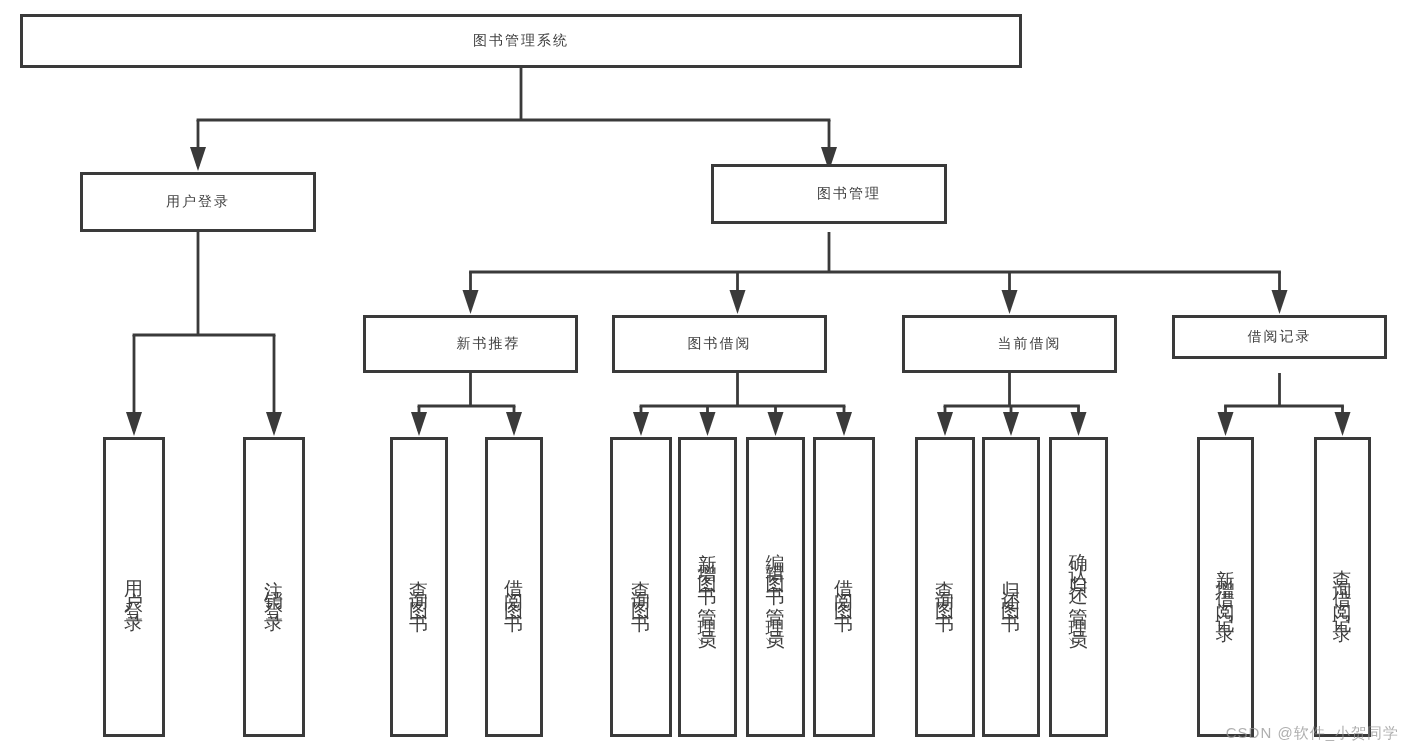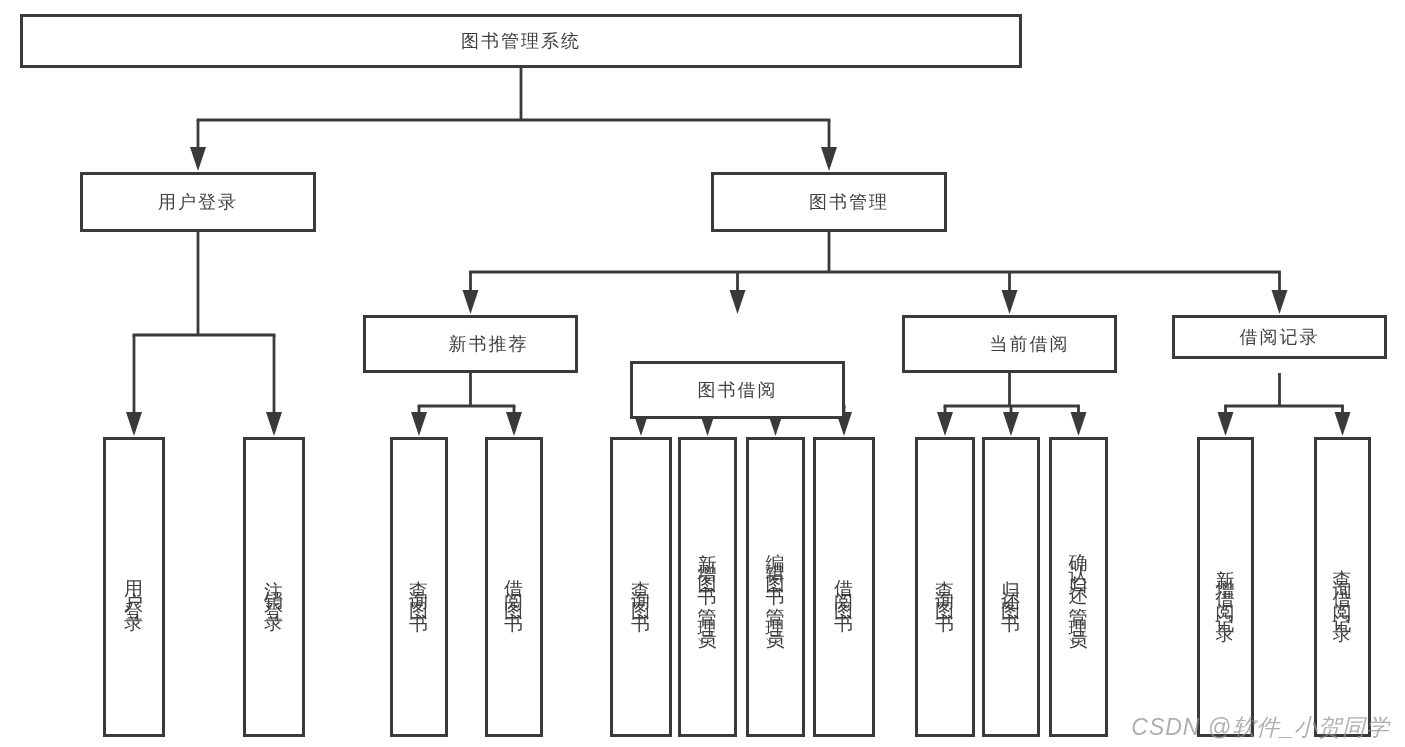--- a/index.html
+++ b/index.html
@@ -18,42 +18,41 @@
   }
   .node {
     position: absolute;
     box-sizing: border-box;
     border: 3px solid #3a3a3a;
     background: #ffffff;
     display: flex;
     align-items: center;
     justify-content: center;
     color: #3f3f3f;
-    font-size: 18px;
+    font-size: 14px;
     letter-spacing: 2px;
     text-align: center;
     z-index: 2;
   }
   .node.v {
     writing-mode: vertical-rl;
     text-orientation: mixed;
     letter-spacing: 11px;
     font-size: 19px;
     line-height: 1;
   }
   .watermark {
     position: absolute;
-    right: 15px;
+    right: 6px;
     bottom: 4px;
-    font-size: 23px;
+    font-size: 15px;
     letter-spacing: 1px;
     color: rgba(148, 148, 148, 0.75);
     z-index: 5;
     white-space: nowrap;
-    font-style: italic;
   }
 </style>
 </head>
 <body>
 
 <div id="stage">
   <svg id="connectors" width="1405" height="747">
       <line x1="521" y1="68" x2="521" y2="120" stroke="#3a3a3a" stroke-width="2.8"></line>
       <line x1="196.6" y1="120" x2="830.4" y2="120" stroke="#3a3a3a" stroke-width="2.8"></line>
       <line x1="198" y1="120" x2="198" y2="166" stroke="#3a3a3a" stroke-width="2.8"></line>
@@ -107,27 +106,27 @@
       <line x1="1342.5" y1="406" x2="1342.5" y2="431" stroke="#3a3a3a" stroke-width="2.8"></line>
       <polygon points="1334.5,412 1350.5,412 1342.5,436" fill="#3a3a3a"></polygon>
     </svg>
   <div class="watermark">CSDN @软件_小贺同学</div>
 <div class="node" style="left: 20px; top: 14px; width: 1002px; height: 54px;">
       <span>图书管理系统</span>
     </div>
     <div class="node" style="left: 80px; top: 172px; width: 236px; height: 60px;">
       <span>用户登录</span>
     </div>
-    <div class="node" style="left: 711px; top: 172px; width: 236px; height: 60px; padding-left: 40px;">
+    <div class="node" style="left: 711px; top: 164px; width: 236px; height: 60px; padding-left: 40px;">
       <span>图书管理</span>
     </div>
     <div class="node" style="left: 363px; top: 315px; width: 215px; height: 58px; padding-left: 36px;">
       <span>新书推荐</span>
     </div>
-    <div class="node" style="left: 630px; top: 315px; width: 215px; height: 58px; margin-top: 46px;">
+    <div class="node" style="left: 612px; top: 315px; width: 215px; height: 58px;">
       <span>图书借阅</span>
     </div>
     <div class="node" style="left: 902px; top: 315px; width: 215px; height: 58px; padding-left: 40px;">
       <span>当前借阅</span>
     </div>
     <div class="node" style="left: 1172px; top: 315px; width: 215px; height: 44px;">
       <span>借阅记录</span>
     </div>
     <div class="node v" style="left: 103px; top: 437px; width: 62px; height: 300px;">
       <span>用户登录</span>

